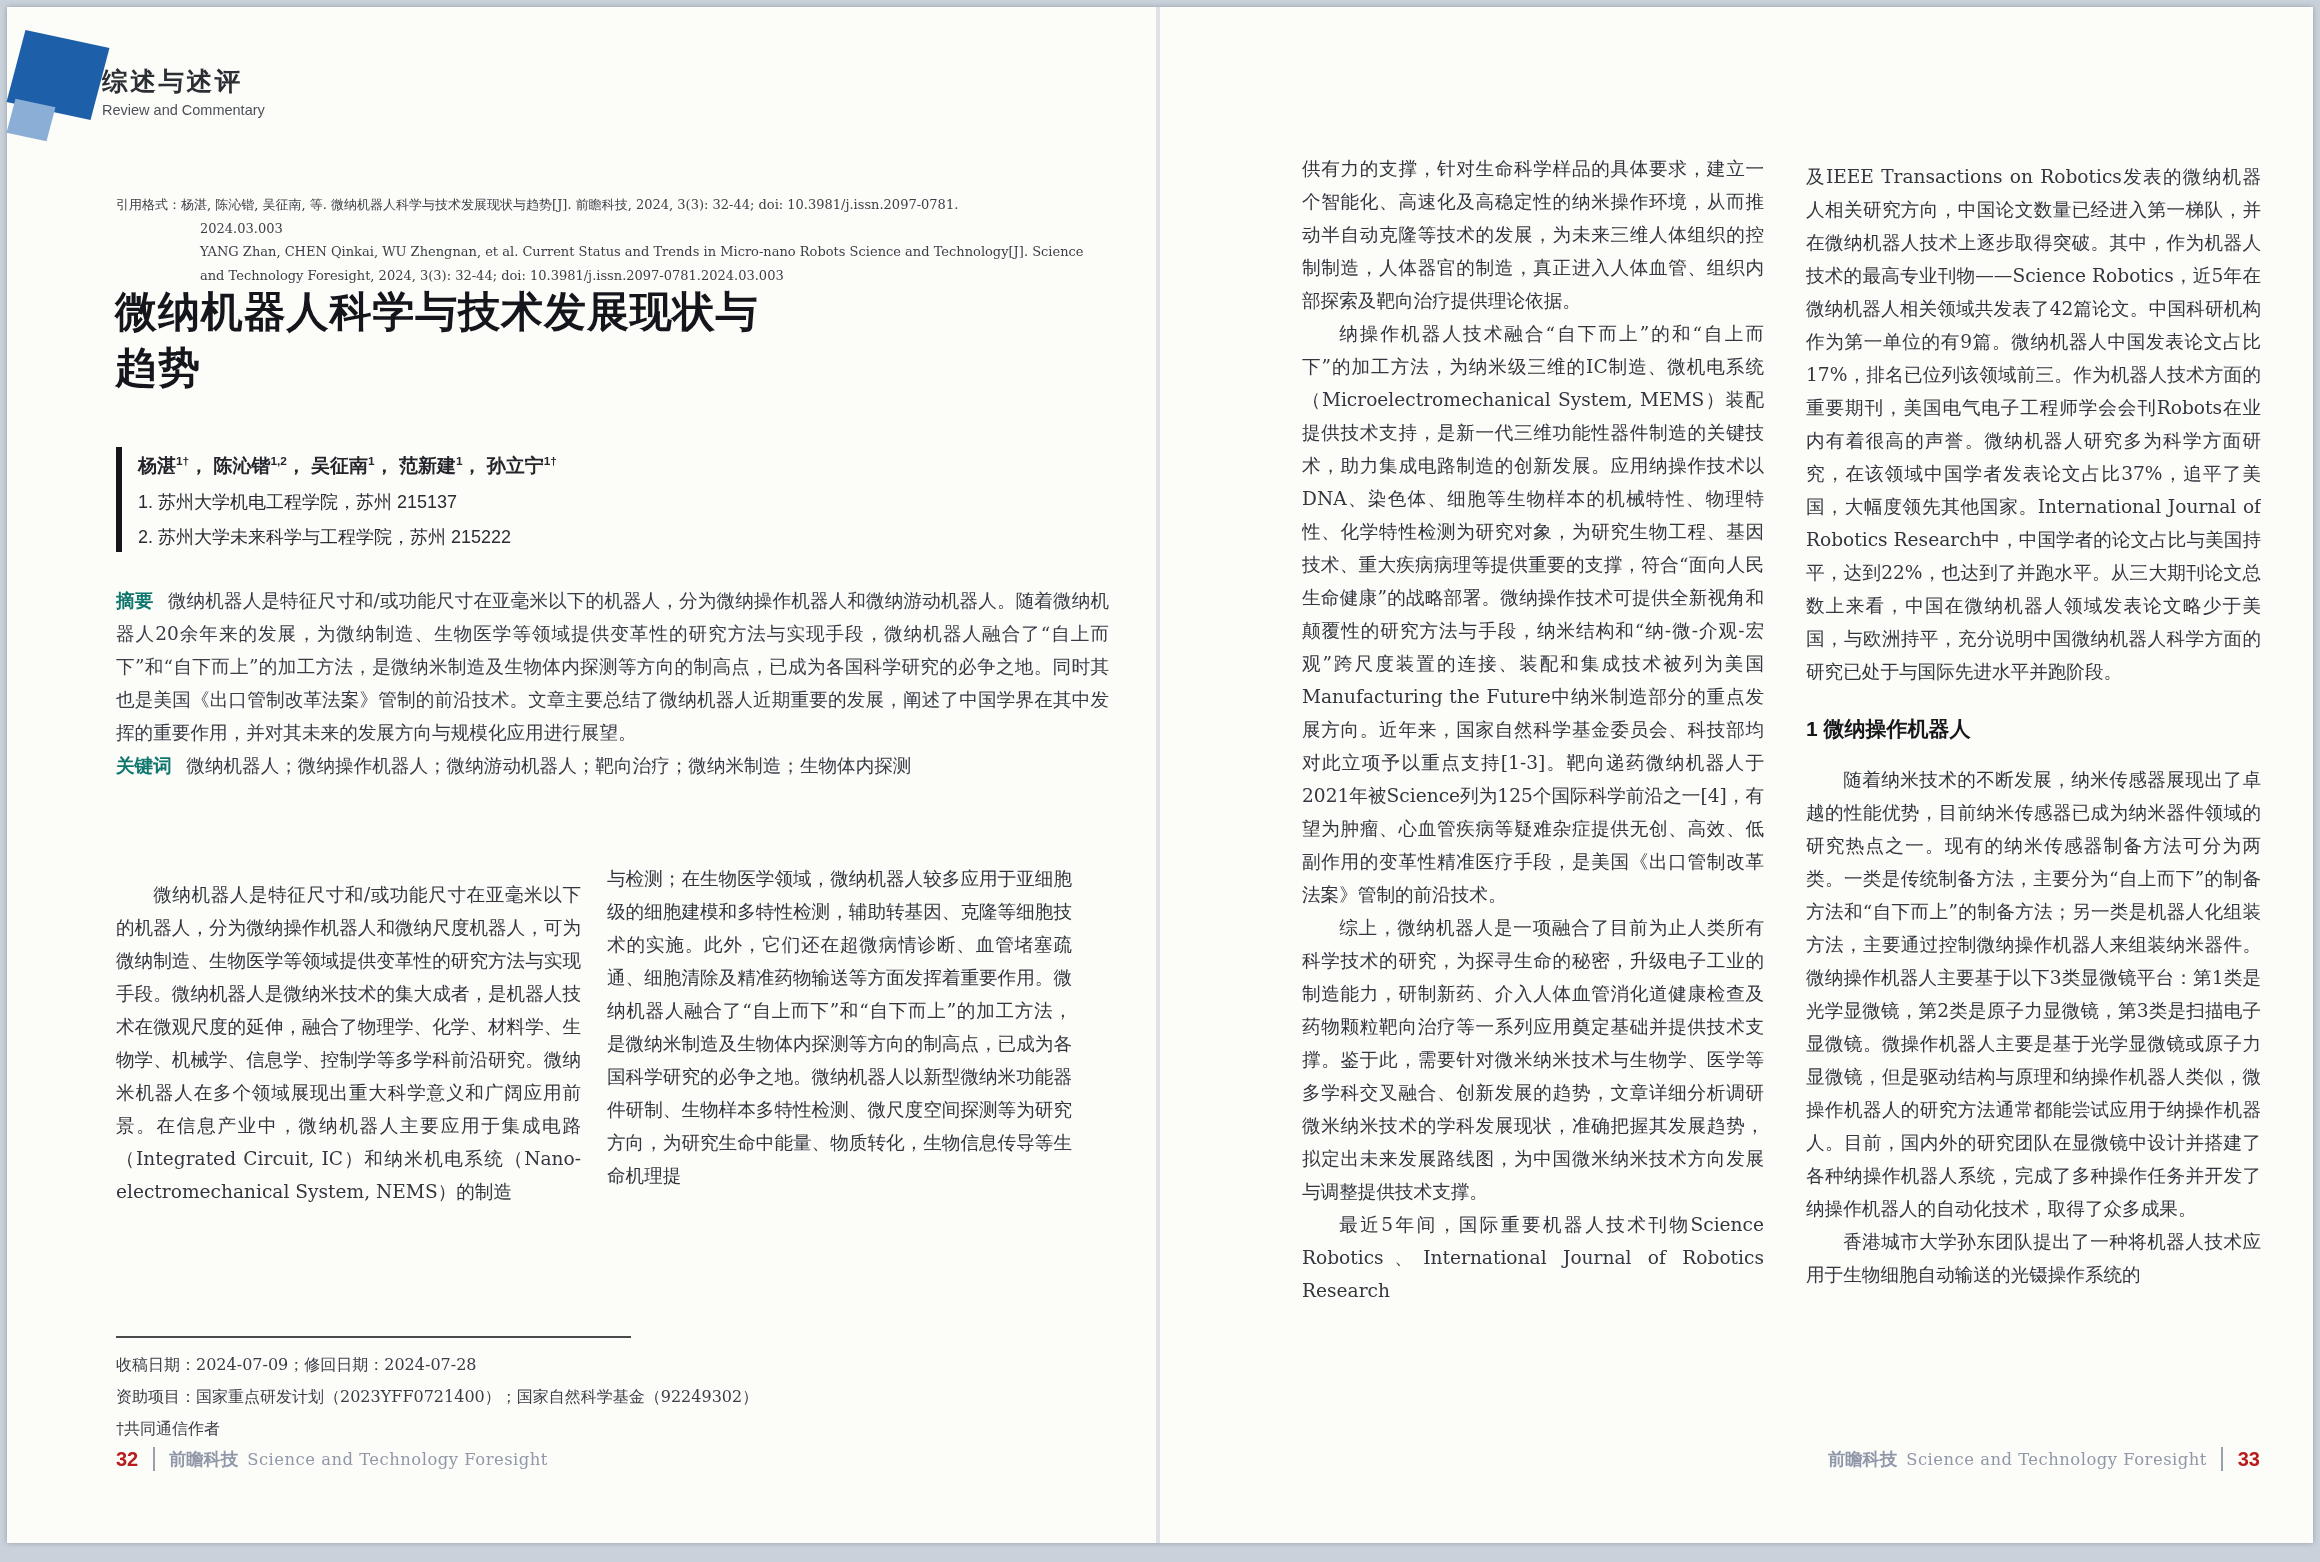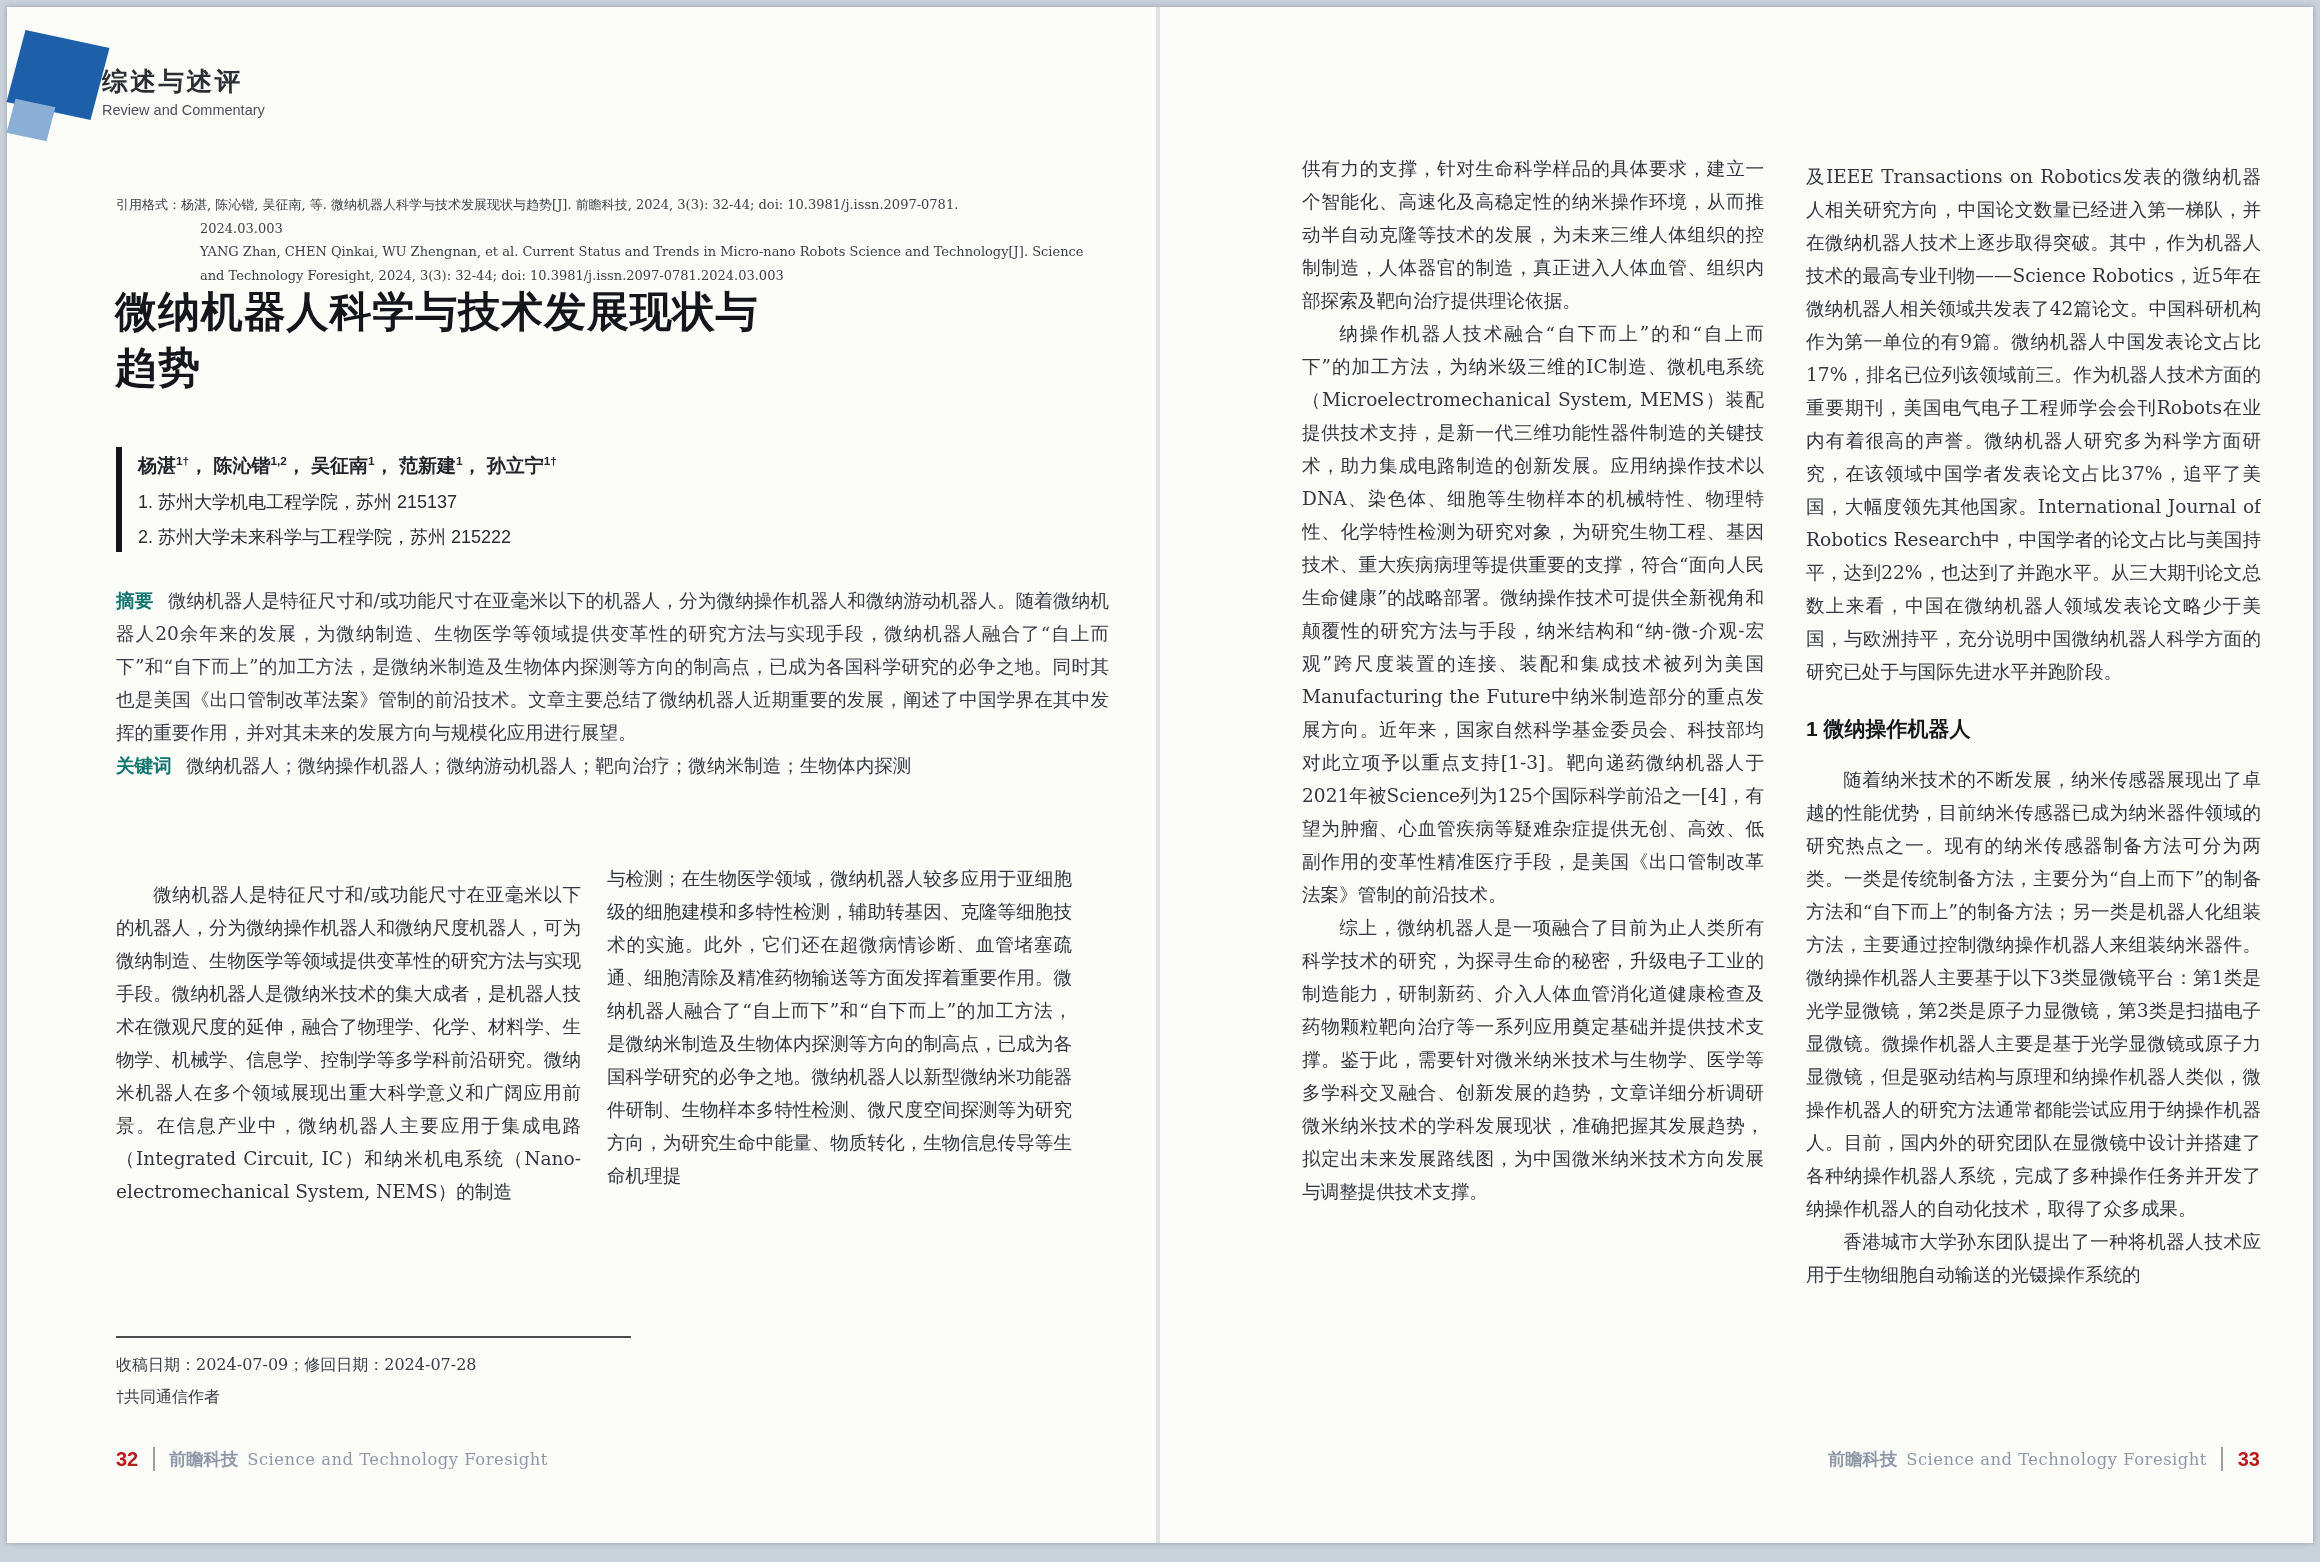--- a/index.html
+++ b/index.html
@@ -108,37 +108,39 @@
     <div class="col lp-col1">
       <p class="ind">微纳机器人是特征尺寸和/或功能尺寸在亚毫米以下的机器人，分为微纳操作机器人和微纳尺度机器人，可为微纳制造、生物医学等领域提供变革性的研究方法与实现手段。微纳机器人是微纳米技术的集大成者，是机器人技术在微观尺度的延伸，融合了物理学、化学、材料学、生物学、机械学、信息学、控制学等多学科前沿研究。微纳米机器人在多个领域展现出重大科学意义和广阔应用前景。在信息产业中，微纳机器人主要应用于集成电路（Integrated Circuit, IC）和纳米机电系统（Nano-electromechanical System, NEMS）的制造</p>
     </div>
     <div class="col lp-col2">
       <p>与检测；在生物医学领域，微纳机器人较多应用于亚细胞级的细胞建模和多特性检测，辅助转基因、克隆等细胞技术的实施。此外，它们还在超微病情诊断、血管堵塞疏通、细胞清除及精准药物输送等方面发挥着重要作用。微纳机器人融合了“自上而下”和“自下而上”的加工方法，是微纳米制造及生物体内探测等方向的制高点，已成为各国科学研究的必争之地。微纳机器人以新型微纳米功能器件研制、生物样本多特性检测、微尺度空间探测等为研究方向，为研究生命中能量、物质转化，生物信息传导等生命机理提</p>
     </div>
 
     <div class="fn-rule"></div>
     <div class="footnotes">
       <div>收稿日期：2024-07-09；修回日期：2024-07-28</div>
+      <div>资助项目：国家重点研发计划（2023YFF0721400）；国家自然科学基金（92249302）</div>
       <div>†共同通信作者</div>
     </div>
 
     <div class="footer footer-left">
       <span class="pgnum">32</span>
       <span class="vbar"></span>
       <span class="jzh">前瞻科技</span>
       <span class="jen">Science and Technology Foresight</span>
     </div>
   </div>
 
   <div>
 
     <div class="col rp-col1">
       <p>供有力的支撑，针对生命科学样品的具体要求，建立一个智能化、高速化及高稳定性的纳米操作环境，从而推动半自动克隆等技术的发展，为未来三维人体组织的控制制造，人体器官的制造，真正进入人体血管、组织内部探索及靶向治疗提供理论依据。</p>
       <p class="ind">纳操作机器人技术融合“自下而上”的和“自上而下”的加工方法，为纳米级三维的IC制造、微机电系统（Microelectromechanical System, MEMS）装配提供技术支持，是新一代三维功能性器件制造的关键技术，助力集成电路制造的创新发展。应用纳操作技术以DNA、染色体、细胞等生物样本的机械特性、物理特性、化学特性检测为研究对象，为研究生物工程、基因技术、重大疾病病理等提供重要的支撑，符合“面向人民生命健康”的战略部署。微纳操作技术可提供全新视角和颠覆性的研究方法与手段，纳米结构和“纳-微-介观-宏观”跨尺度装置的连接、装配和集成技术被列为美国Manufacturing the Future中纳米制造部分的重点发展方向。近年来，国家自然科学基金委员会、科技部均对此立项予以重点支持[1-3]。靶向递药微纳机器人于2021年被Science列为125个国际科学前沿之一[4]，有望为肿瘤、心血管疾病等疑难杂症提供无创、高效、低副作用的变革性精准医疗手段，是美国《出口管制改革法案》管制的前沿技术。</p>
       <p class="ind">综上，微纳机器人是一项融合了目前为止人类所有科学技术的研究，为探寻生命的秘密，升级电子工业的制造能力，研制新药、介入人体血管消化道健康检查及药物颗粒靶向治疗等一系列应用奠定基础并提供技术支撑。鉴于此，需要针对微米纳米技术与生物学、医学等多学科交叉融合、创新发展的趋势，文章详细分析调研微米纳米技术的学科发展现状，准确把握其发展趋势，拟定出未来发展路线图，为中国微米纳米技术方向发展与调整提供技术支撑。</p>
+      <p class="ind">最近5年间，国际重要机器人技术刊物Science Robotics、International Journal of Robotics Research</p>
     </div>
 
     <div class="col rp-col2">
       <p>及IEEE Transactions on Robotics发表的微纳机器人相关研究方向，中国论文数量已经进入第一梯队，并在微纳机器人技术上逐步取得突破。其中，作为机器人技术的最高专业刊物——Science Robotics，近5年在微纳机器人相关领域共发表了42篇论文。中国科研机构作为第一单位的有9篇。微纳机器人中国发表论文占比17%，排名已位列该领域前三。作为机器人技术方面的重要期刊，美国电气电子工程师学会会刊Robots在业内有着很高的声誉。微纳机器人研究多为科学方面研究，在该领域中国学者发表论文占比37%，追平了美国，大幅度领先其他国家。International Journal of Robotics Research中，中国学者的论文占比与美国持平，达到22%，也达到了并跑水平。从三大期刊论文总数上来看，中国在微纳机器人领域发表论文略少于美国，与欧洲持平，充分说明中国微纳机器人科学方面的研究已处于与国际先进水平并跑阶段。</p>
       <div class="sec-heading">1 微纳操作机器人</div>
       <p class="ind">随着纳米技术的不断发展，纳米传感器展现出了卓越的性能优势，目前纳米传感器已成为纳米器件领域的研究热点之一。现有的纳米传感器制备方法可分为两类。一类是传统制备方法，主要分为“自上而下”的制备方法和“自下而上”的制备方法；另一类是机器人化组装方法，主要通过控制微纳操作机器人来组装纳米器件。微纳操作机器人主要基于以下3类显微镜平台：第1类是光学显微镜，第2类是原子力显微镜，第3类是扫描电子显微镜。微操作机器人主要是基于光学显微镜或原子力显微镜，但是驱动结构与原理和纳操作机器人类似，微操作机器人的研究方法通常都能尝试应用于纳操作机器人。目前，国内外的研究团队在显微镜中设计并搭建了各种纳操作机器人系统，完成了多种操作任务并开发了纳操作机器人的自动化技术，取得了众多成果。</p>
       <p class="ind">香港城市大学孙东团队提出了一种将机器人技术应用于生物细胞自动输送的光镊操作系统的</p>
     </div>
 
     <div class="footer footer-right">

